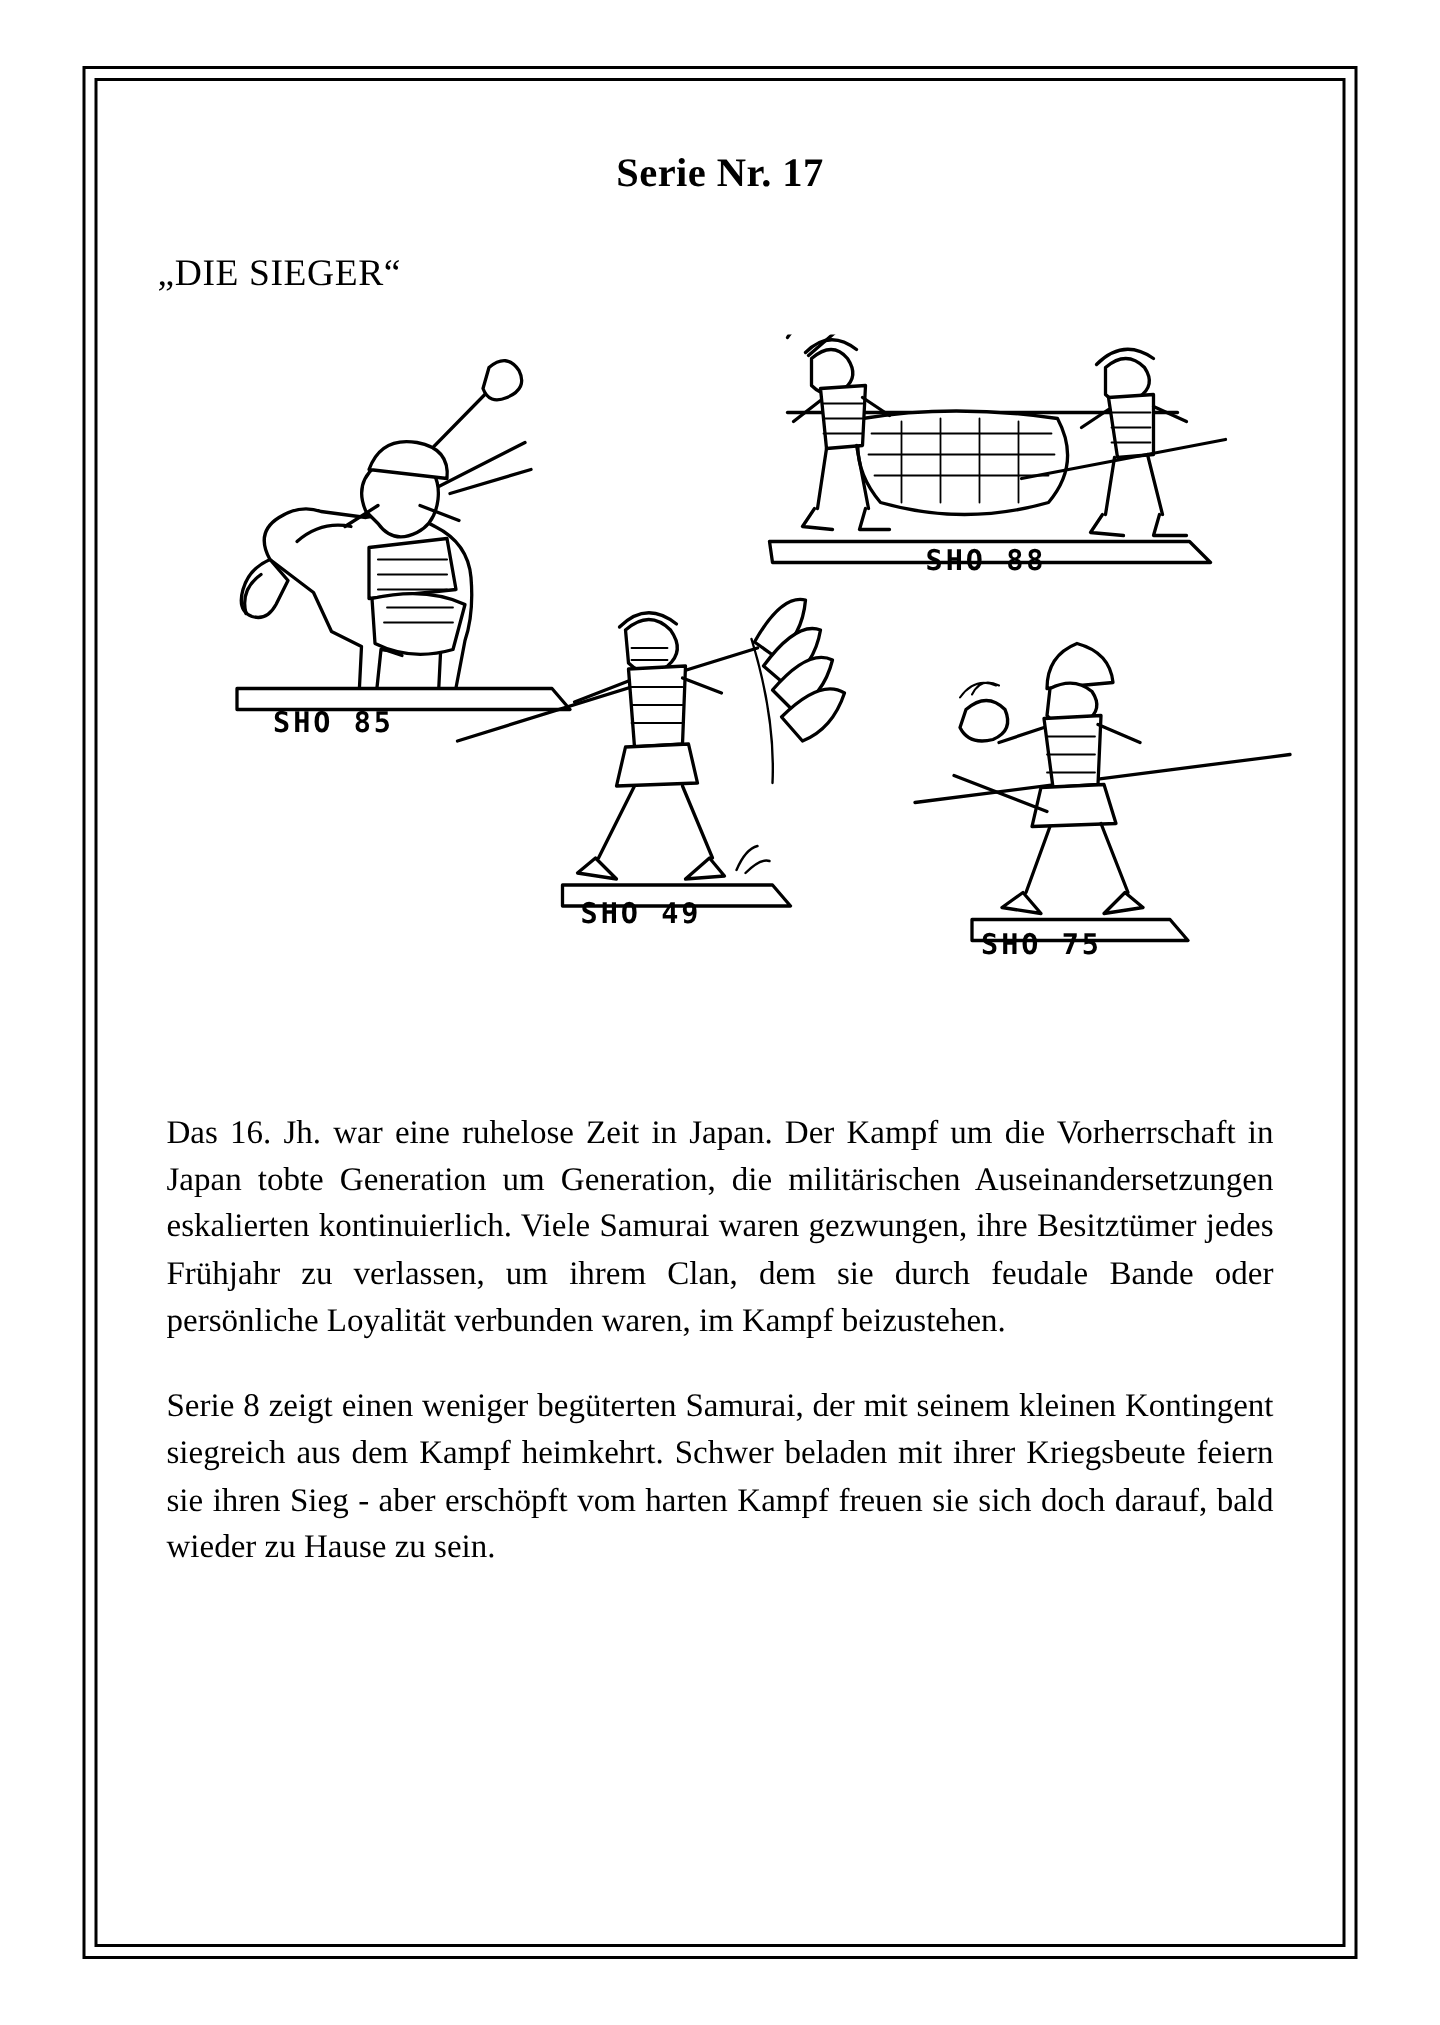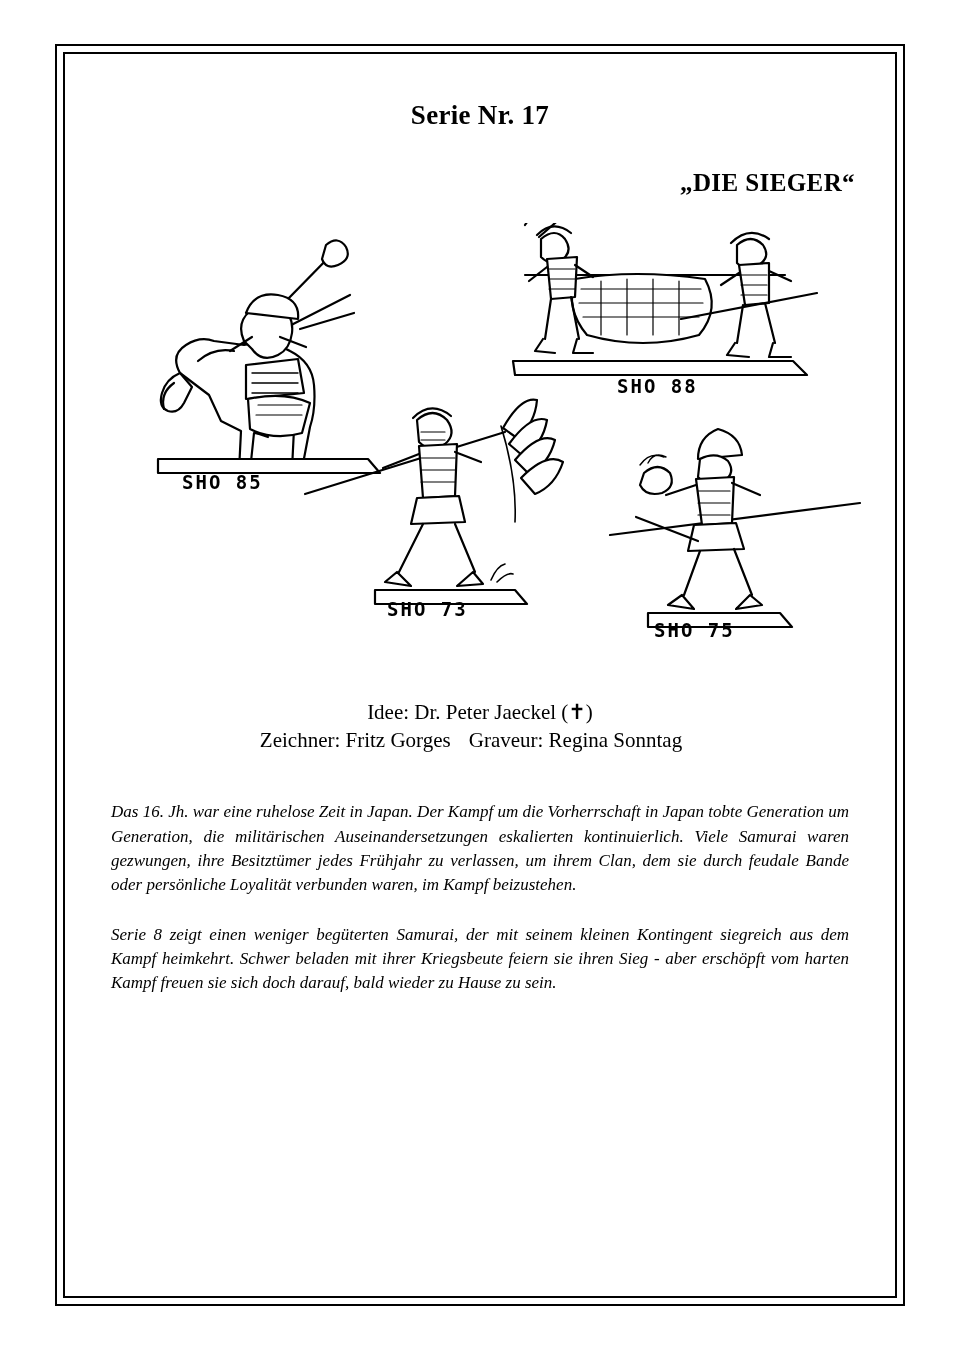--- a/index.html
+++ b/index.html
@@ -53,22 +53,22 @@
     padding: 46px 40px 20px 40px;
   }
   .series-title {
     text-align: center;
     font-weight: bold;
     font-size: 27px;
     letter-spacing: 0.3px;
     margin: 0 0 0 0;
   }
   .series-subtitle {
-    text-align: right;
-    font-weight: bold;
+    text-align: left;
+    font-weight: normal;
     font-size: 25px;
     letter-spacing: 0.4px;
     margin: 38px 0 0 0;
   }
   
   .plate {
     position: relative;
     width: 760px;
     height: 470px;
     margin: 26px auto 0 auto;
@@ -86,24 +86,23 @@
   }
   .credits {
     text-align: center;
     font-size: 21px;
     line-height: 1.32;
     margin: 6px 0 0 0;
   }
   .credits .row2 span { margin-right: 18px; }
   .body-text {
     margin: 46px 6px 0 6px;
-    font-size: 17px;
+    font-size: 22px;
     line-height: 1.42;
     text-align: justify;
-    font-style: italic;
   }
   .body-text p { margin: 0 0 26px 0; }
   .body-text p:last-child { margin-bottom: 0; }
 </style>
 </head>
 <body>
 
 <div class="page">
   <div class="frame-outer">
     <div class="frame-inner">
@@ -181,21 +180,21 @@
                 <path d="M256 52 h26 M256 62 h26 M256 72 h26" stroke-width="1.2"></path>
                 <path d="M254 50 l-18 12 M284 48 l22 10"></path>
                 <path d="M258 82 l-6 38 M280 80 l10 40"></path>
                 <path d="M250 120 l-8 12 l22 2 M288 120 l-4 14 l22 0" fill="#fff"></path>
 
                 <line x1="196" y1="96" x2="332" y2="70"></line>
 
                 <path d="M28 138 l280 0 l14 14 l-292 0 z" fill="#fff"></path>
               </g>
             </svg>
-            <div class="fig-label" style="left:132px; top:152px;">SHO 88</div>
+            <div class="fig-label" style="left:132px; top:140px;">SHO 88</div>
           </div>
 
           <div class="fig" style="left:190px; top:175px;">
             <svg width="290" height="250" viewBox="0 0 290 250">
               <g fill="none" stroke="#000" stroke-width="2.2" stroke-linejoin="round" stroke-linecap="round">
 
                 <line x1="10" y1="96" x2="210" y2="34"></line>
 
                 <path d="M208 30 q18 -32 34 -28 q-2 24 -20 38 z" fill="#fff"></path>
                 <path d="M214 46 q22 -30 38 -24 q-4 24 -24 36 z" fill="#fff"></path>
@@ -215,21 +214,21 @@
                 <path d="M122 100 l42 -2 l6 26 l-54 2 z" fill="#fff"></path>
 
                 <path d="M128 126 l-24 48 M160 126 l20 48"></path>
                 <path d="M102 174 l-12 10 l26 4 z M178 174 l10 12 l-26 2 z" fill="#fff"></path>
 
                 <path d="M196 182 q6 -14 14 -16 M202 184 q10 -10 16 -8" stroke-width="1.6"></path>
 
                 <path d="M80 192 l140 0 l12 14 l-152 0 z" fill="#fff"></path>
               </g>
             </svg>
-            <div class="fig-label" style="left:92px; top:200px;">SHO 73</div>
+            <div class="fig-label" style="left:92px; top:200px;">SHO 49</div>
           </div>
 
           <div class="fig" style="left:465px; top:198px;">
             <svg width="300" height="230" viewBox="0 0 300 230">
               <g fill="none" stroke="#000" stroke-width="2.2" stroke-linejoin="round" stroke-linecap="round">
 
                 <line x1="40" y1="114" x2="290" y2="82"></line>
 
                 <path d="M148 8 q22 6 24 26 l-44 4 q0 -22 20 -30 z" fill="#fff"></path>
 
@@ -251,26 +250,20 @@
                 <line x1="66" y1="96" x2="128" y2="120"></line>
 
                 <path d="M78 192 l132 0 l12 14 l-144 0 z" fill="#fff"></path>
               </g>
             </svg>
             <div class="fig-label" style="left:84px; top:198px;">SHO 75</div>
           </div>
 
         </div>
 
-        <div class="credits">
-          <div class="row1">Idee: Dr. Peter Jaeckel (✝)</div>
-          <div class="row2">
-            <span>Zeichner: Fritz Gorges</span><span>Graveur: Regina Sonntag</span>
-          </div>
-        </div>
 
         <div class="body-text">
           <p>Das 16. Jh. war eine ruhelose Zeit in Japan. Der Kampf um die Vorherrschaft in Japan tobte Generation um Generation, die militärischen Auseinandersetzungen eskalierten kontinuierlich. Viele Samurai waren gezwungen, ihre Besitztümer jedes Frühjahr zu verlassen, um ihrem Clan, dem sie durch feudale Bande oder persönliche Loyalität verbunden waren, im Kampf beizustehen.</p>
           <p>Serie 8 zeigt einen weniger begüterten Samurai, der mit seinem kleinen Kontingent siegreich aus dem Kampf heimkehrt. Schwer beladen mit ihrer Kriegsbeute feiern sie ihren Sieg - aber erschöpft vom harten Kampf freuen sie sich doch darauf, bald wieder zu Hause zu sein.</p>
         </div>
 
       </div>
     </div>
   </div>
 </div>

